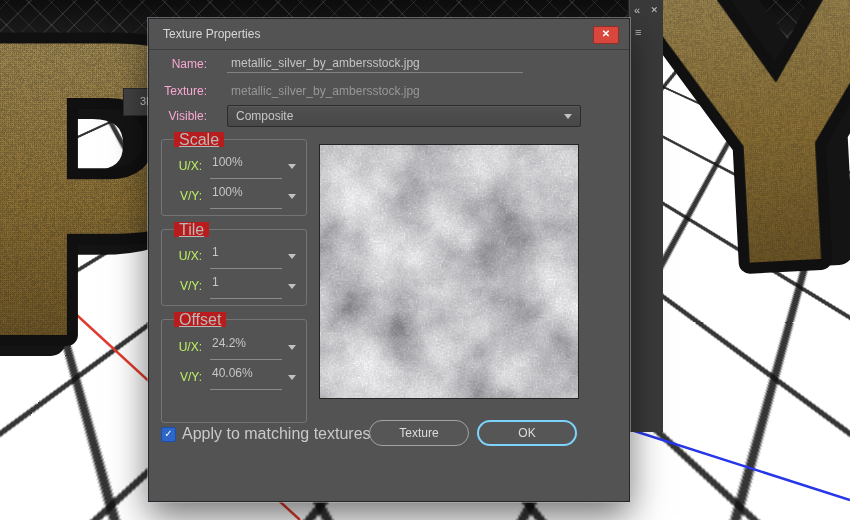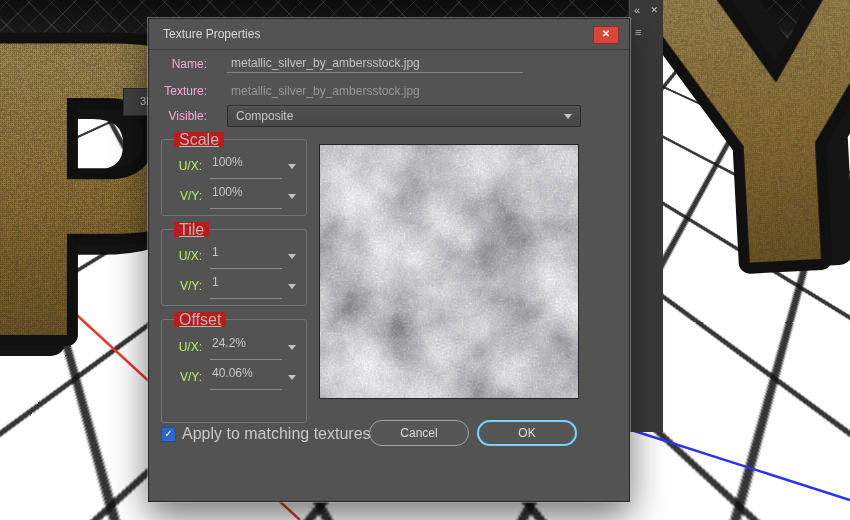--- a/index.html
+++ b/index.html
@@ -286,16 +286,16 @@
         <rect x="0" y="0" width="258" height="253" fill="#8c8c8c"></rect>
         <rect x="0" y="0" width="258" height="253" fill="#808080" filter="url(#metal)"></rect>
       </svg>
     </div>
 
     <div class="checkbox">
       <span>✓</span>
     </div>
     <span class="checkbox-label">Apply to matching textures</span>
 
-    <div class="btn btn-cancel">Cancel</div>
+    <div class="btn btn-cancel">Texture</div>
     <div class="btn btn-ok">OK</div>
   </div>
 </div>
 
 </body></html>

